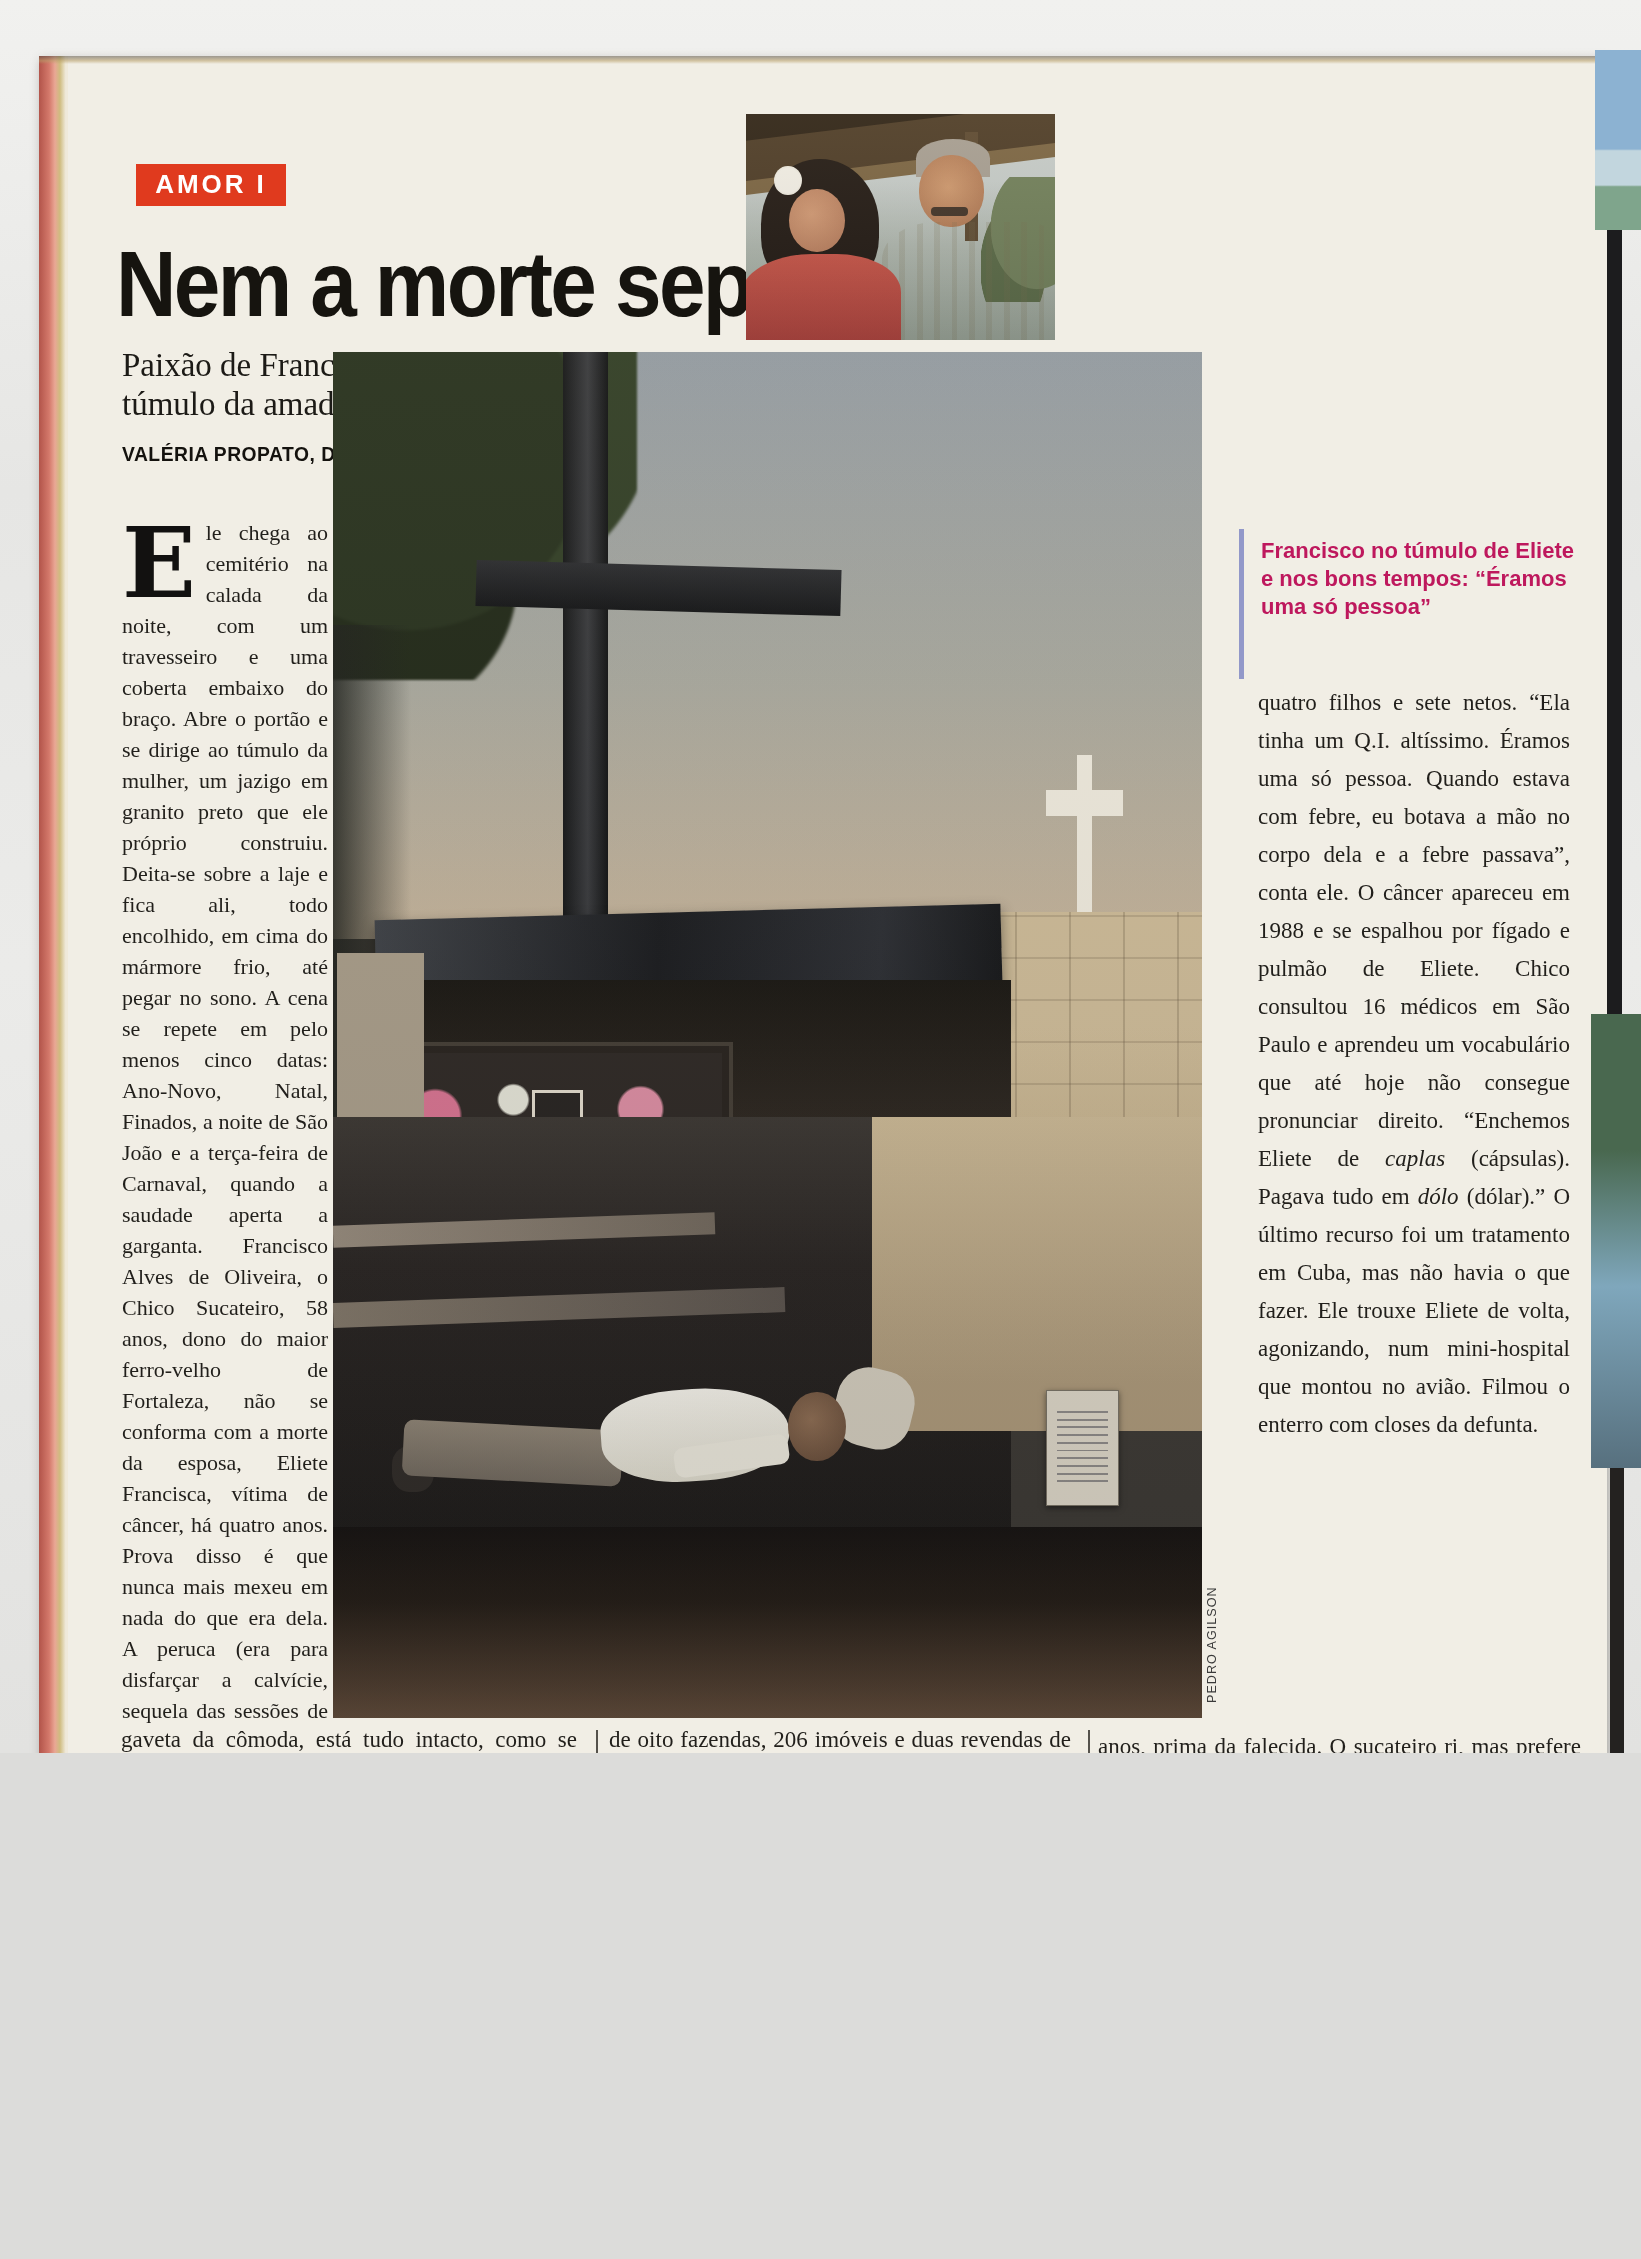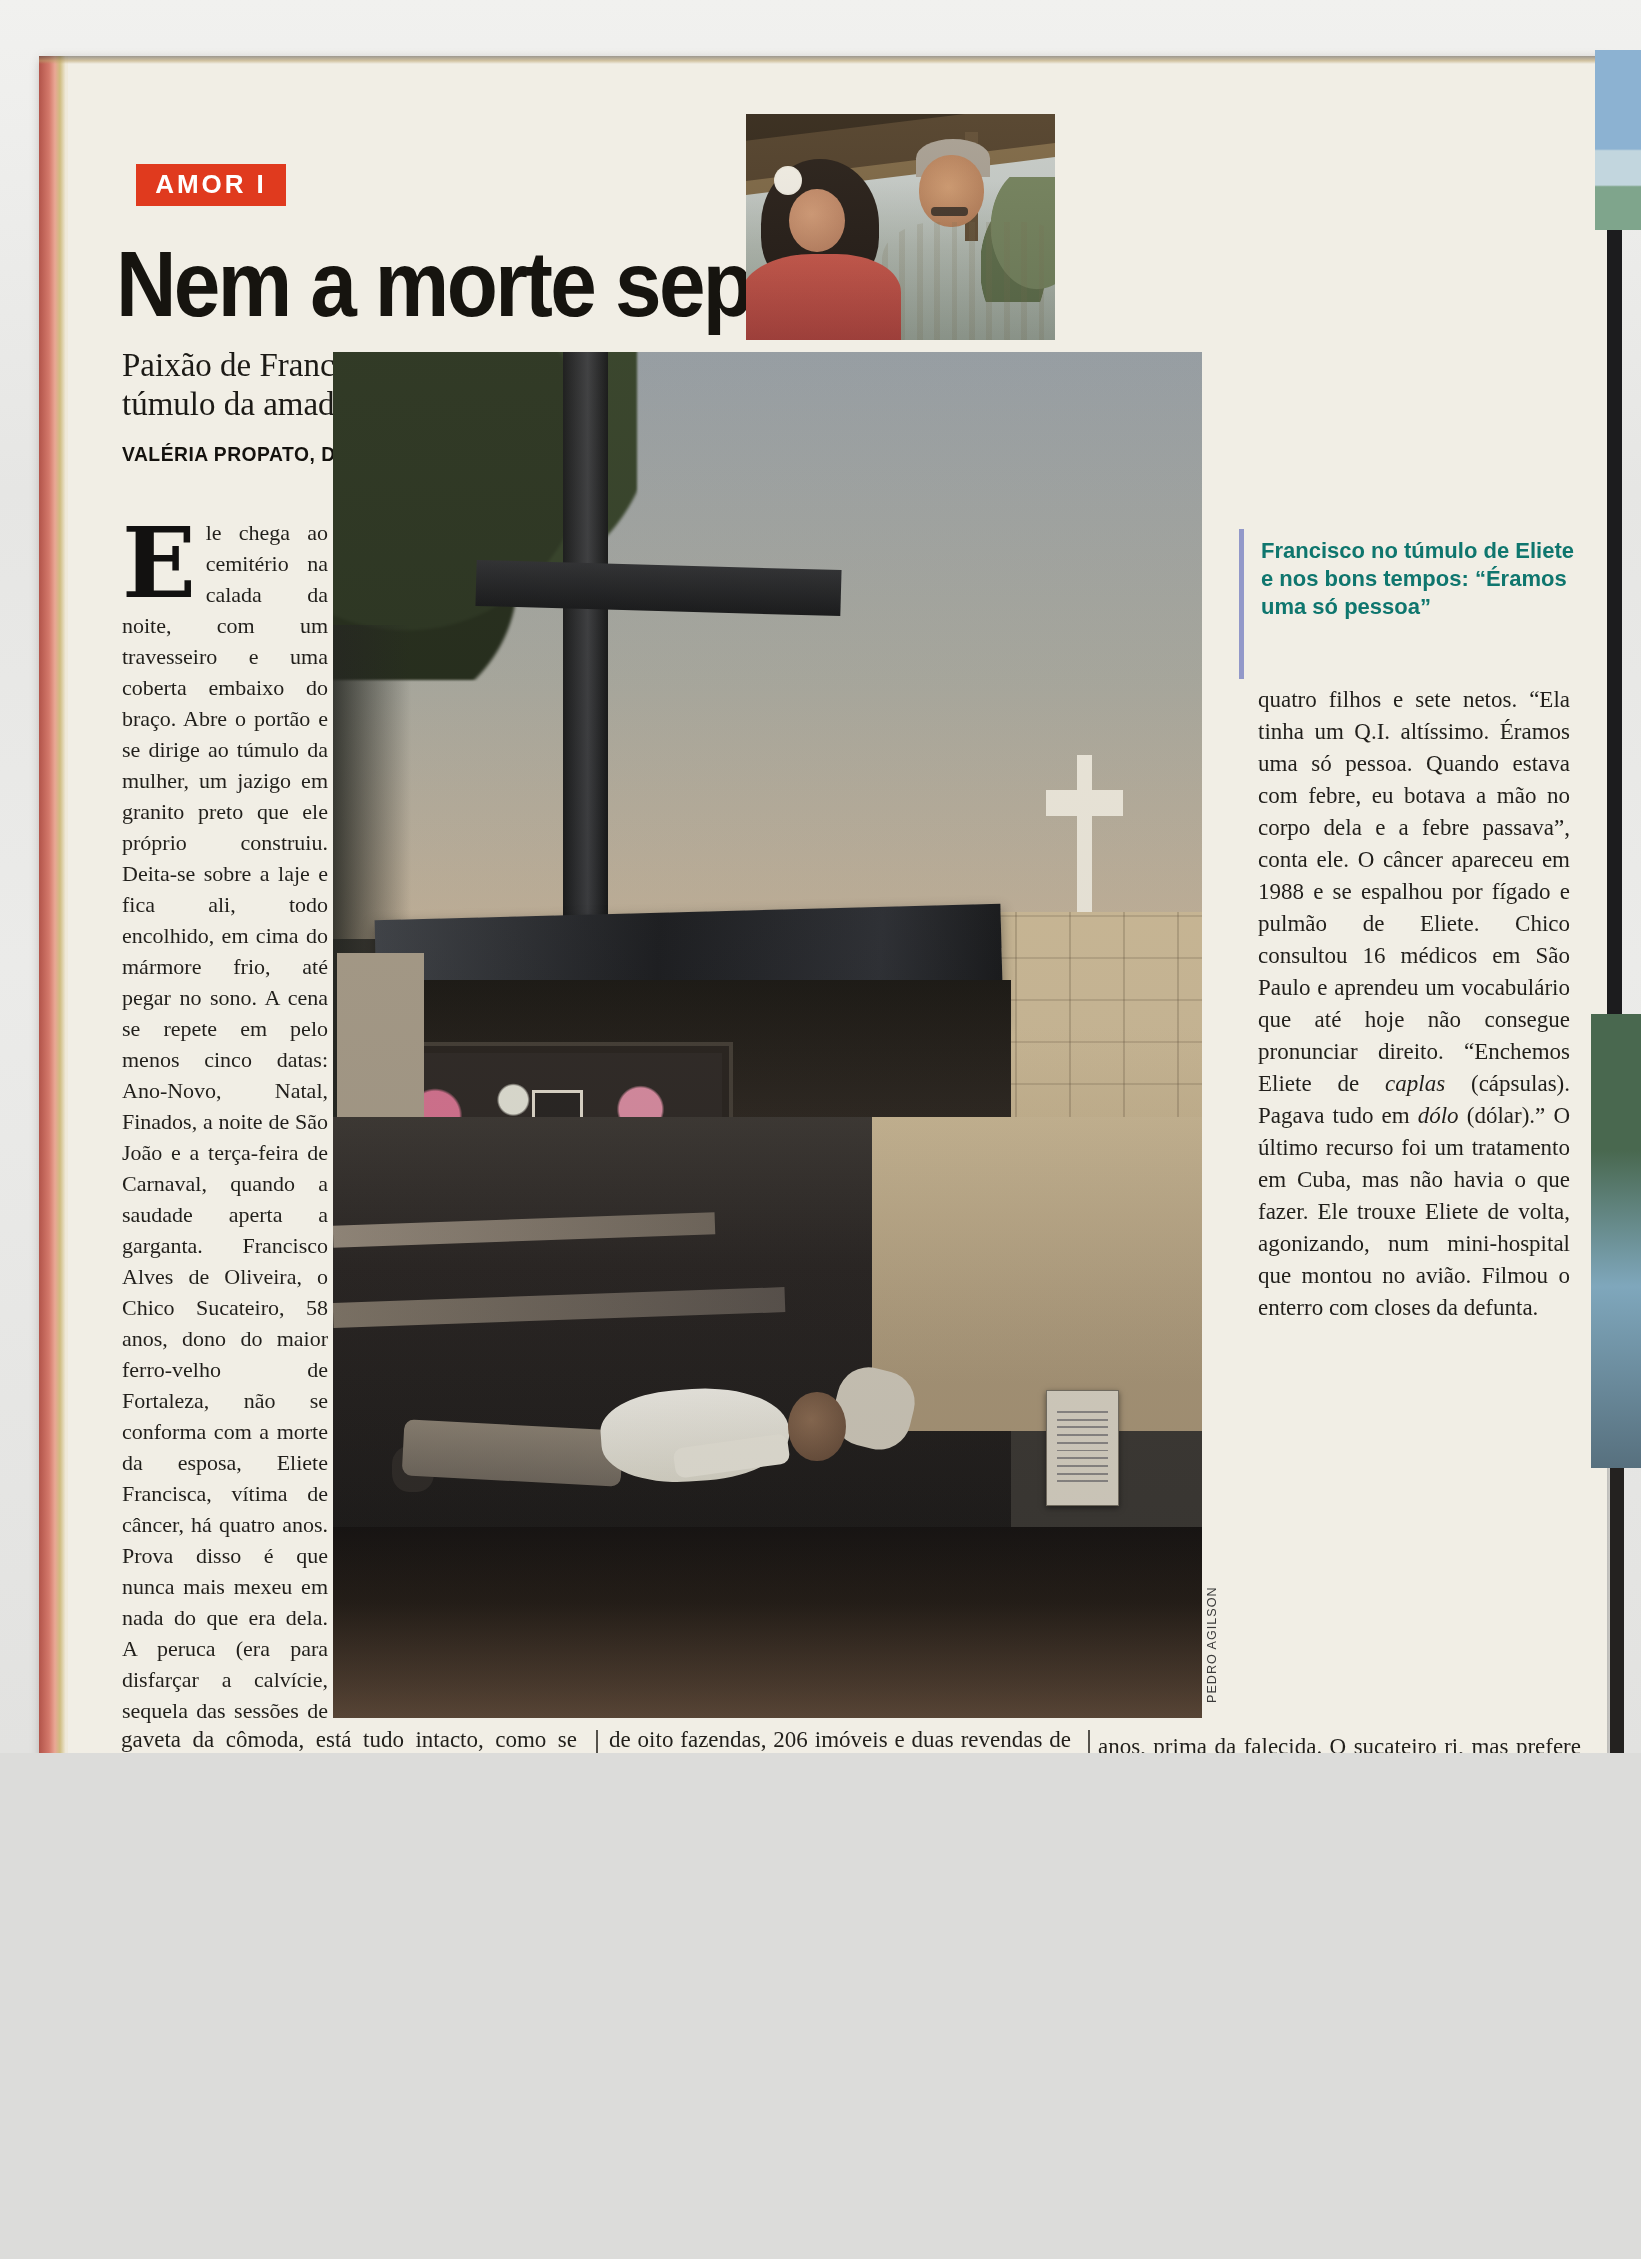--- a/index.html
+++ b/index.html
@@ -34,33 +34,33 @@
         font-family:"Liberation Sans",sans-serif;font-weight:bold;font-size:93px;line-height:1;
         letter-spacing:-2.9px;transform:scaleX(.9);transform-origin:left top;}
   .subtitle{position:absolute;left:83px;top:290px;width:811px;margin:0;color:#1c1a16;
         font-size:33px;line-height:39px;}
   .byline{position:absolute;left:83px;top:388px;margin:0;color:#14120e;
         font-family:"Liberation Sans",sans-serif;font-weight:bold;font-size:19.3px;letter-spacing:0.5px;}
   
   .coltext{position:absolute;text-align:justify;color:#211f1b;overflow:hidden;}
   .coltext p{margin:0;}
   .col1{left:83px;top:461px;width:206px;height:1209px;font-size:22px;line-height:31px;}
-  .colR{left:1219px;top:628px;width:312px;height:1052px;font-size:23px;line-height:32px;}
+  .colR{left:1219px;top:628px;width:312px;height:1052px;font-size:23px;line-height:38px;}
   .bl{left:82px;top:1670px;width:456px;height:344px;font-size:23px;line-height:28.5px;}
   .bm{left:570px;top:1670px;width:462px;height:344px;font-size:23px;line-height:28.5px;}
   .br{left:1059px;top:1676px;width:483px;height:365px;font-size:23px;line-height:29.4px;}
   .indent{text-indent:33px;}
   .it{font-style:italic;}
   .dropcap{float:left;font-family:"DejaVu Serif",serif;font-weight:bold;font-size:97px;
         line-height:81px;margin:5.8px 9.7px 0 0;color:#121110;}
   .colrule{position:absolute;width:1.9px;height:336px;background:#55524c;top:1674px;}
   .rule1{left:557px;} .rule2{left:1049px;}
   
   .caption-rule{position:absolute;left:1200px;top:473px;width:4.8px;height:150px;background:#7b82c2;opacity:.8;}
-  .caption{position:absolute;left:1222px;top:481px;width:319px;margin:0;color:#0f766e;
+  .caption{position:absolute;left:1222px;top:481px;width:319px;margin:0;color:#be185d;
         font-family:"Liberation Sans",sans-serif;font-weight:bold;font-size:22px;line-height:28px;}
   .credit{position:absolute;left:1166px;top:1439px;height:208px;width:19.3px;color:#3a3a3a;
         font-family:"Liberation Sans",sans-serif;font-size:12.6px;letter-spacing:1px;
         writing-mode:vertical-rl;transform:rotate(180deg);text-align:left;}
   .pagenum{position:absolute;left:70px;top:2020px;margin:0;color:#1a1a1a;
         font-family:"Liberation Sans",sans-serif;font-size:21px;}
   .magcredit{position:absolute;left:966px;top:2051px;width:541px;margin:0;text-align:right;color:#232323;
         font-family:"Liberation Sans",sans-serif;font-size:21px;}
   .endmark{float:right;font-size:19.3px;line-height:29px;color:#111;}
   .ghost{position:absolute;left:483px;top:2024px;width:618px;height:29px;

